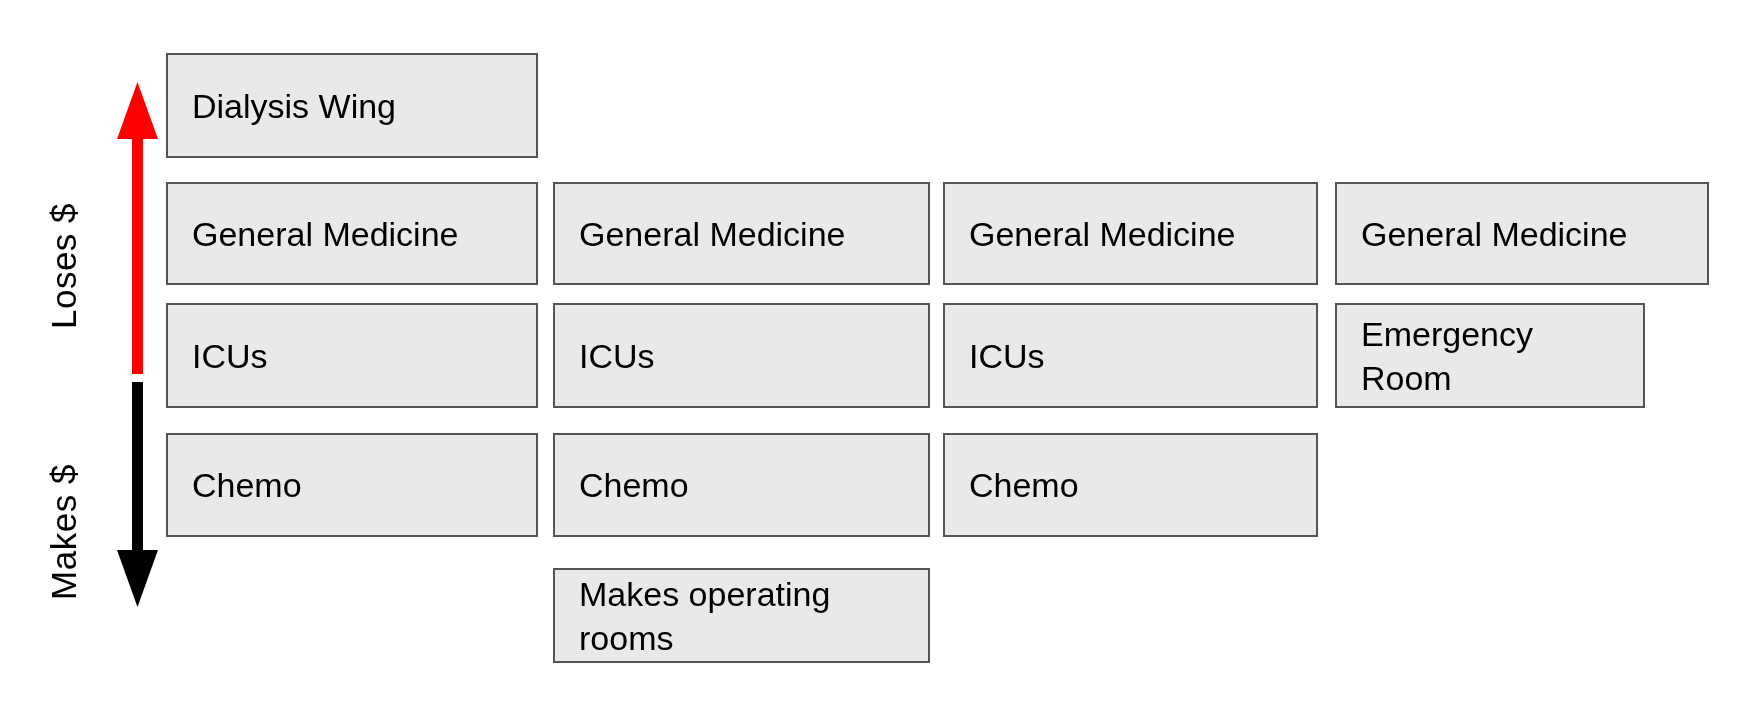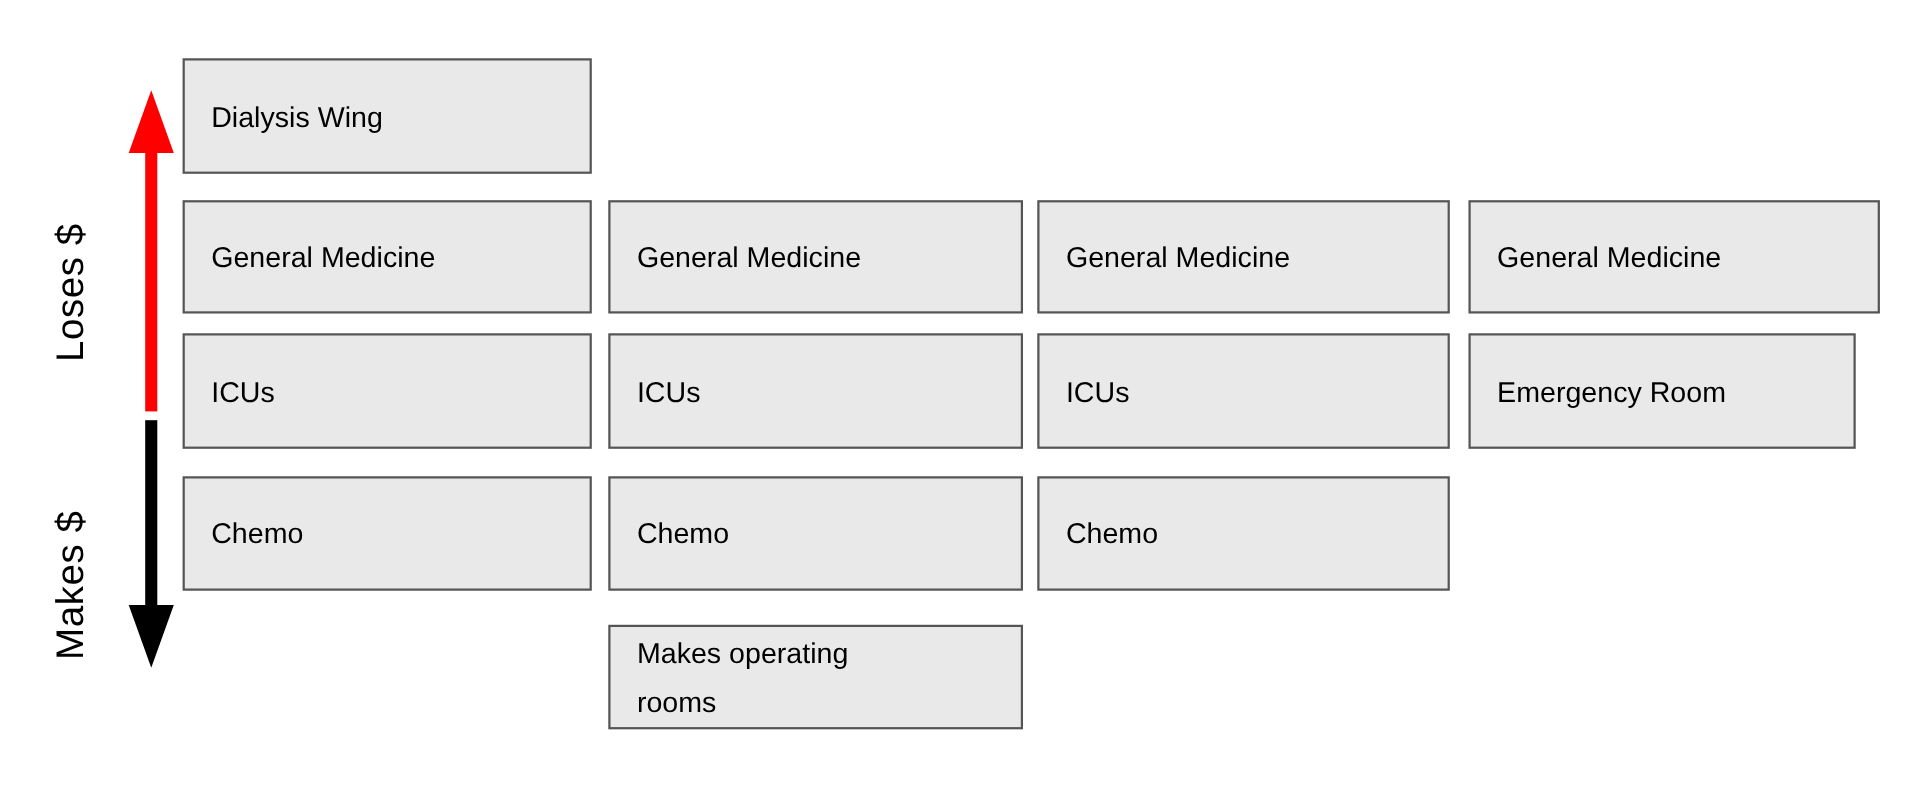--- a/index.html
+++ b/index.html
@@ -32,21 +32,21 @@
     position: absolute;
     box-sizing: border-box;
     background: var(--box-fill, #e9e9e9);
     border: 2px solid var(--box-border, #555555);
     display: flex;
     align-items: center;
     padding-left: 24px;
     padding-right: 16px;
   }
   .dept-box .box-label {
-    font-size: 26px;
+    font-size: 34px;
     line-height: 44px;
     color: var(--label-text, #000000);
     white-space: pre-line;
   }
 </style>
 </head>
 <body>
 
 <div class="canvas">
 
@@ -83,21 +83,21 @@
 
   <div class="dept-box" style="left:166px; top:303px; width:372px; height:105px;">
     <span class="box-label">ICUs</span>
   </div>
   <div class="dept-box" style="left:553px; top:303px; width:377px; height:105px;">
     <span class="box-label">ICUs</span>
   </div>
   <div class="dept-box" style="left:943px; top:303px; width:375px; height:105px;">
     <span class="box-label">ICUs</span>
   </div>
-  <div class="dept-box" style="left:1335px; top:303px; width:352px; height:105px;">
+  <div class="dept-box" style="left:1335px; top:303px; width:310px; height:105px;">
     <span class="box-label">Emergency Room</span>
   </div>
 
   <div class="dept-box" style="left:166px; top:433px; width:372px; height:104px;">
     <span class="box-label">Chemo</span>
   </div>
   <div class="dept-box" style="left:553px; top:433px; width:377px; height:104px;">
     <span class="box-label">Chemo</span>
   </div>
   <div class="dept-box" style="left:943px; top:433px; width:375px; height:104px;">

